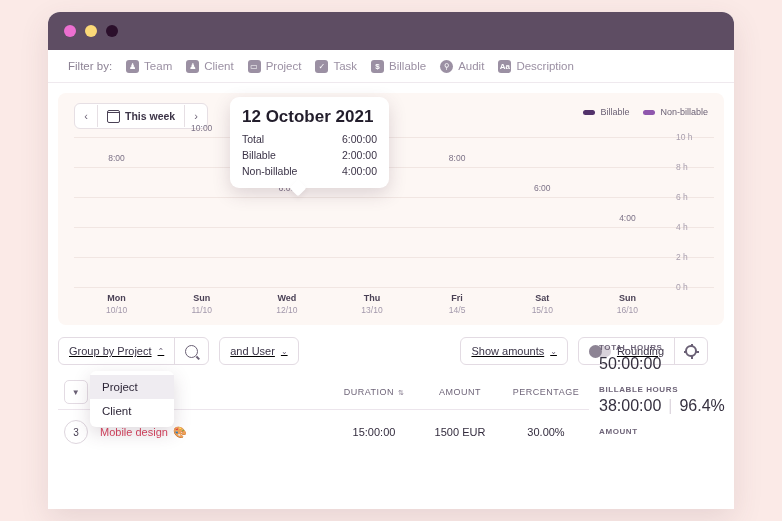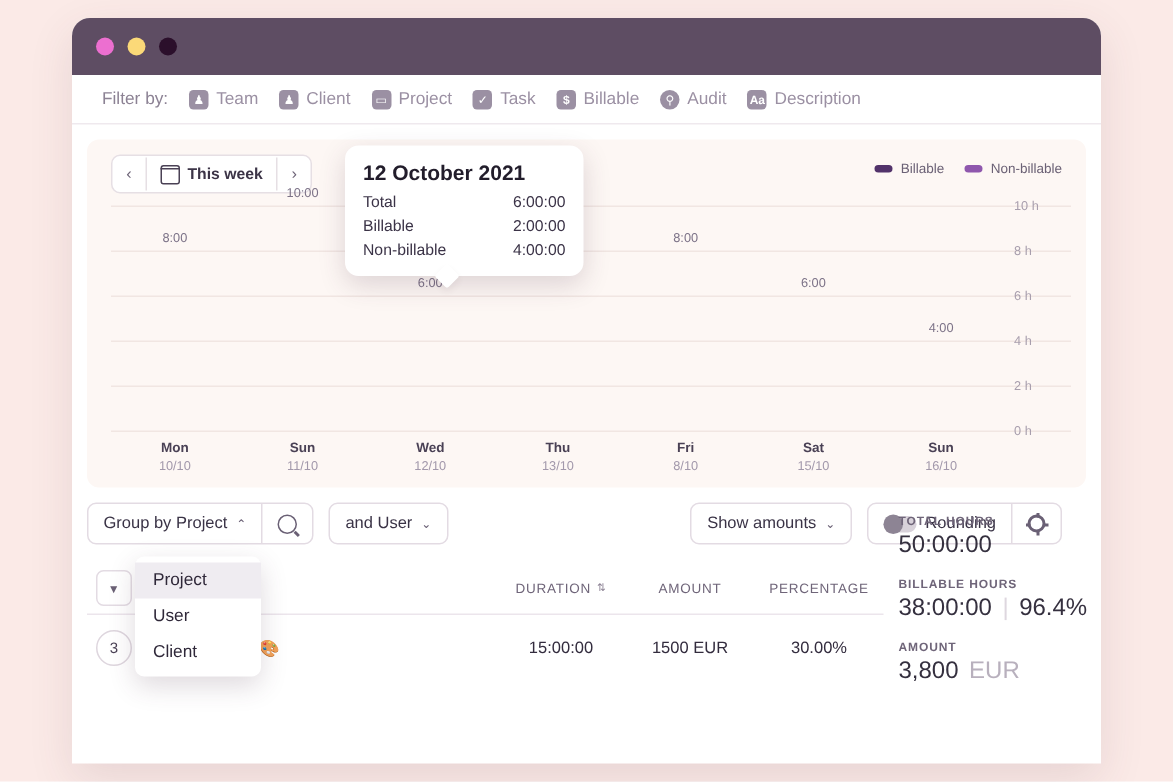--- a/index.html
+++ b/index.html
@@ -55,27 +55,27 @@
   .barval{position:absolute;left:0;right:0;text-align:center;font-size:8.5px;color:#7c7287;}
   .seg-top{background:#8f57ad;}
   .seg-bot{background:#52326a;}
   .xlabels{position:absolute;left:16px;right:54px;top:200px;display:flex;justify-content:space-around;}
   .xl{width:48px;text-align:center;font-size:9px;color:#4a4155;}
   .xl b{display:block;font-weight:bold;}
   .xl span{display:block;color:#a298ab;font-size:8.5px;margin-top:2px;}
   
   .tooltip{position:absolute;left:172px;top:4px;width:135px;background:#fff;border-radius:9px;
            box-shadow:0 6px 18px rgba(80,50,70,.18);padding:10px 12px 11px 12px;z-index:9;}
-  .tt-title{font-size:14px;font-weight:bold;color:#221d2b;margin-bottom:6px;}
+  .tt-title{font-size:17px;font-weight:bold;color:#221d2b;margin-bottom:6px;}
   .tt-row{display:flex;justify-content:space-between;font-size:10.5px;color:#3b3347;margin-top:4px;}
   .tt-tail{position:absolute;left:62px;bottom:-6px;width:12px;height:12px;background:#fff;transform:rotate(45deg);
            border-radius:2px;box-shadow:2px 2px 5px rgba(80,50,70,.07);}
   
   .lower{position:relative;margin:10px 10px 0 10px;height:auto;}
-  .controls{display:flex;gap:10px;height:32px;}
+  .controls{display:flex;align-items:center;gap:10px;height:32px;text-decoration:underline;}
   .ctl{display:flex;align-items:center;height:26px;background:#fff;border:1px solid #e3dbe3;border-radius:6px;
        font-size:11px;color:#3a3346;}
   .ctl .seg{padding:0 10px;display:flex;align-items:center;gap:6px;height:26px;white-space:nowrap;}
   .ctl .divider{width:1px;height:26px;background:#e3dbe3;}
   .caret{font-size:8px;color:#6a6075;}
   .mag{width:11px;height:11px;border:1.5px solid #6a6075;border-radius:50%;position:relative;display:inline-block;}
   .mag:after{content:"";position:absolute;right:-3px;bottom:-2px;width:4px;height:1.5px;background:#6a6075;transform:rotate(45deg);}
   .toggle{width:22px;height:11px;border-radius:6px;background:#d8d2da;position:relative;}
   .toggle .knob{position:absolute;left:0;top:-1px;width:13px;height:13px;border-radius:50%;background:#8d8494;}
   .gear{width:12px;height:12px;border-radius:50%;border:2.5px solid #6a6075;box-sizing:border-box;position:relative;}
@@ -237,21 +237,21 @@
         <div class="xl">
           <b>Wed</b>
           <span>12/10</span>
         </div>
         <div class="xl">
           <b>Thu</b>
           <span>13/10</span>
         </div>
         <div class="xl">
           <b>Fri</b>
-          <span>8/10</span>
+          <span>14/5</span>
         </div>
         <div class="xl">
           <b>Sat</b>
           <span>15/10</span>
         </div>
         <div class="xl">
           <b>Sun</b>
           <span>16/10</span>
         </div>
       </div>
@@ -308,21 +308,20 @@
         </div>
         <div class="divider"></div>
         <div class="seg">
           <span class="gear"></span>
         </div>
       </div>
     </div>
 
     <div class="dropdown">
       <div class="dd-item active">Project</div>
-      <div class="dd-item">User</div>
       <div class="dd-item">Client</div>
     </div>
 
     <div class="tablearea">
       <div class="thead">
         <div class="collapse">▼</div>
         <div class="th-spacer"></div>
         <div class="th">
           <span>DURATION</span>
           <span class="sortico">⇅</span>
@@ -345,20 +344,16 @@
     <div class="summary">
       <div class="sm-label">TOTAL HOURS</div>
       <div class="sm-value">50:00:00</div>
       <div class="sm-label">BILLABLE HOURS</div>
       <div class="sm-value">
         <span>38:00:00</span>
         <span class="sm-sep">|</span>
         <span>96.4%</span>
       </div>
       <div class="sm-label">AMOUNT</div>
-      <div class="sm-value">
-        <span>3,800</span>
-        <span class="sm-muted">EUR</span>
-      </div>
     </div>
   </div>
 
 </div>
 
 </body></html>

